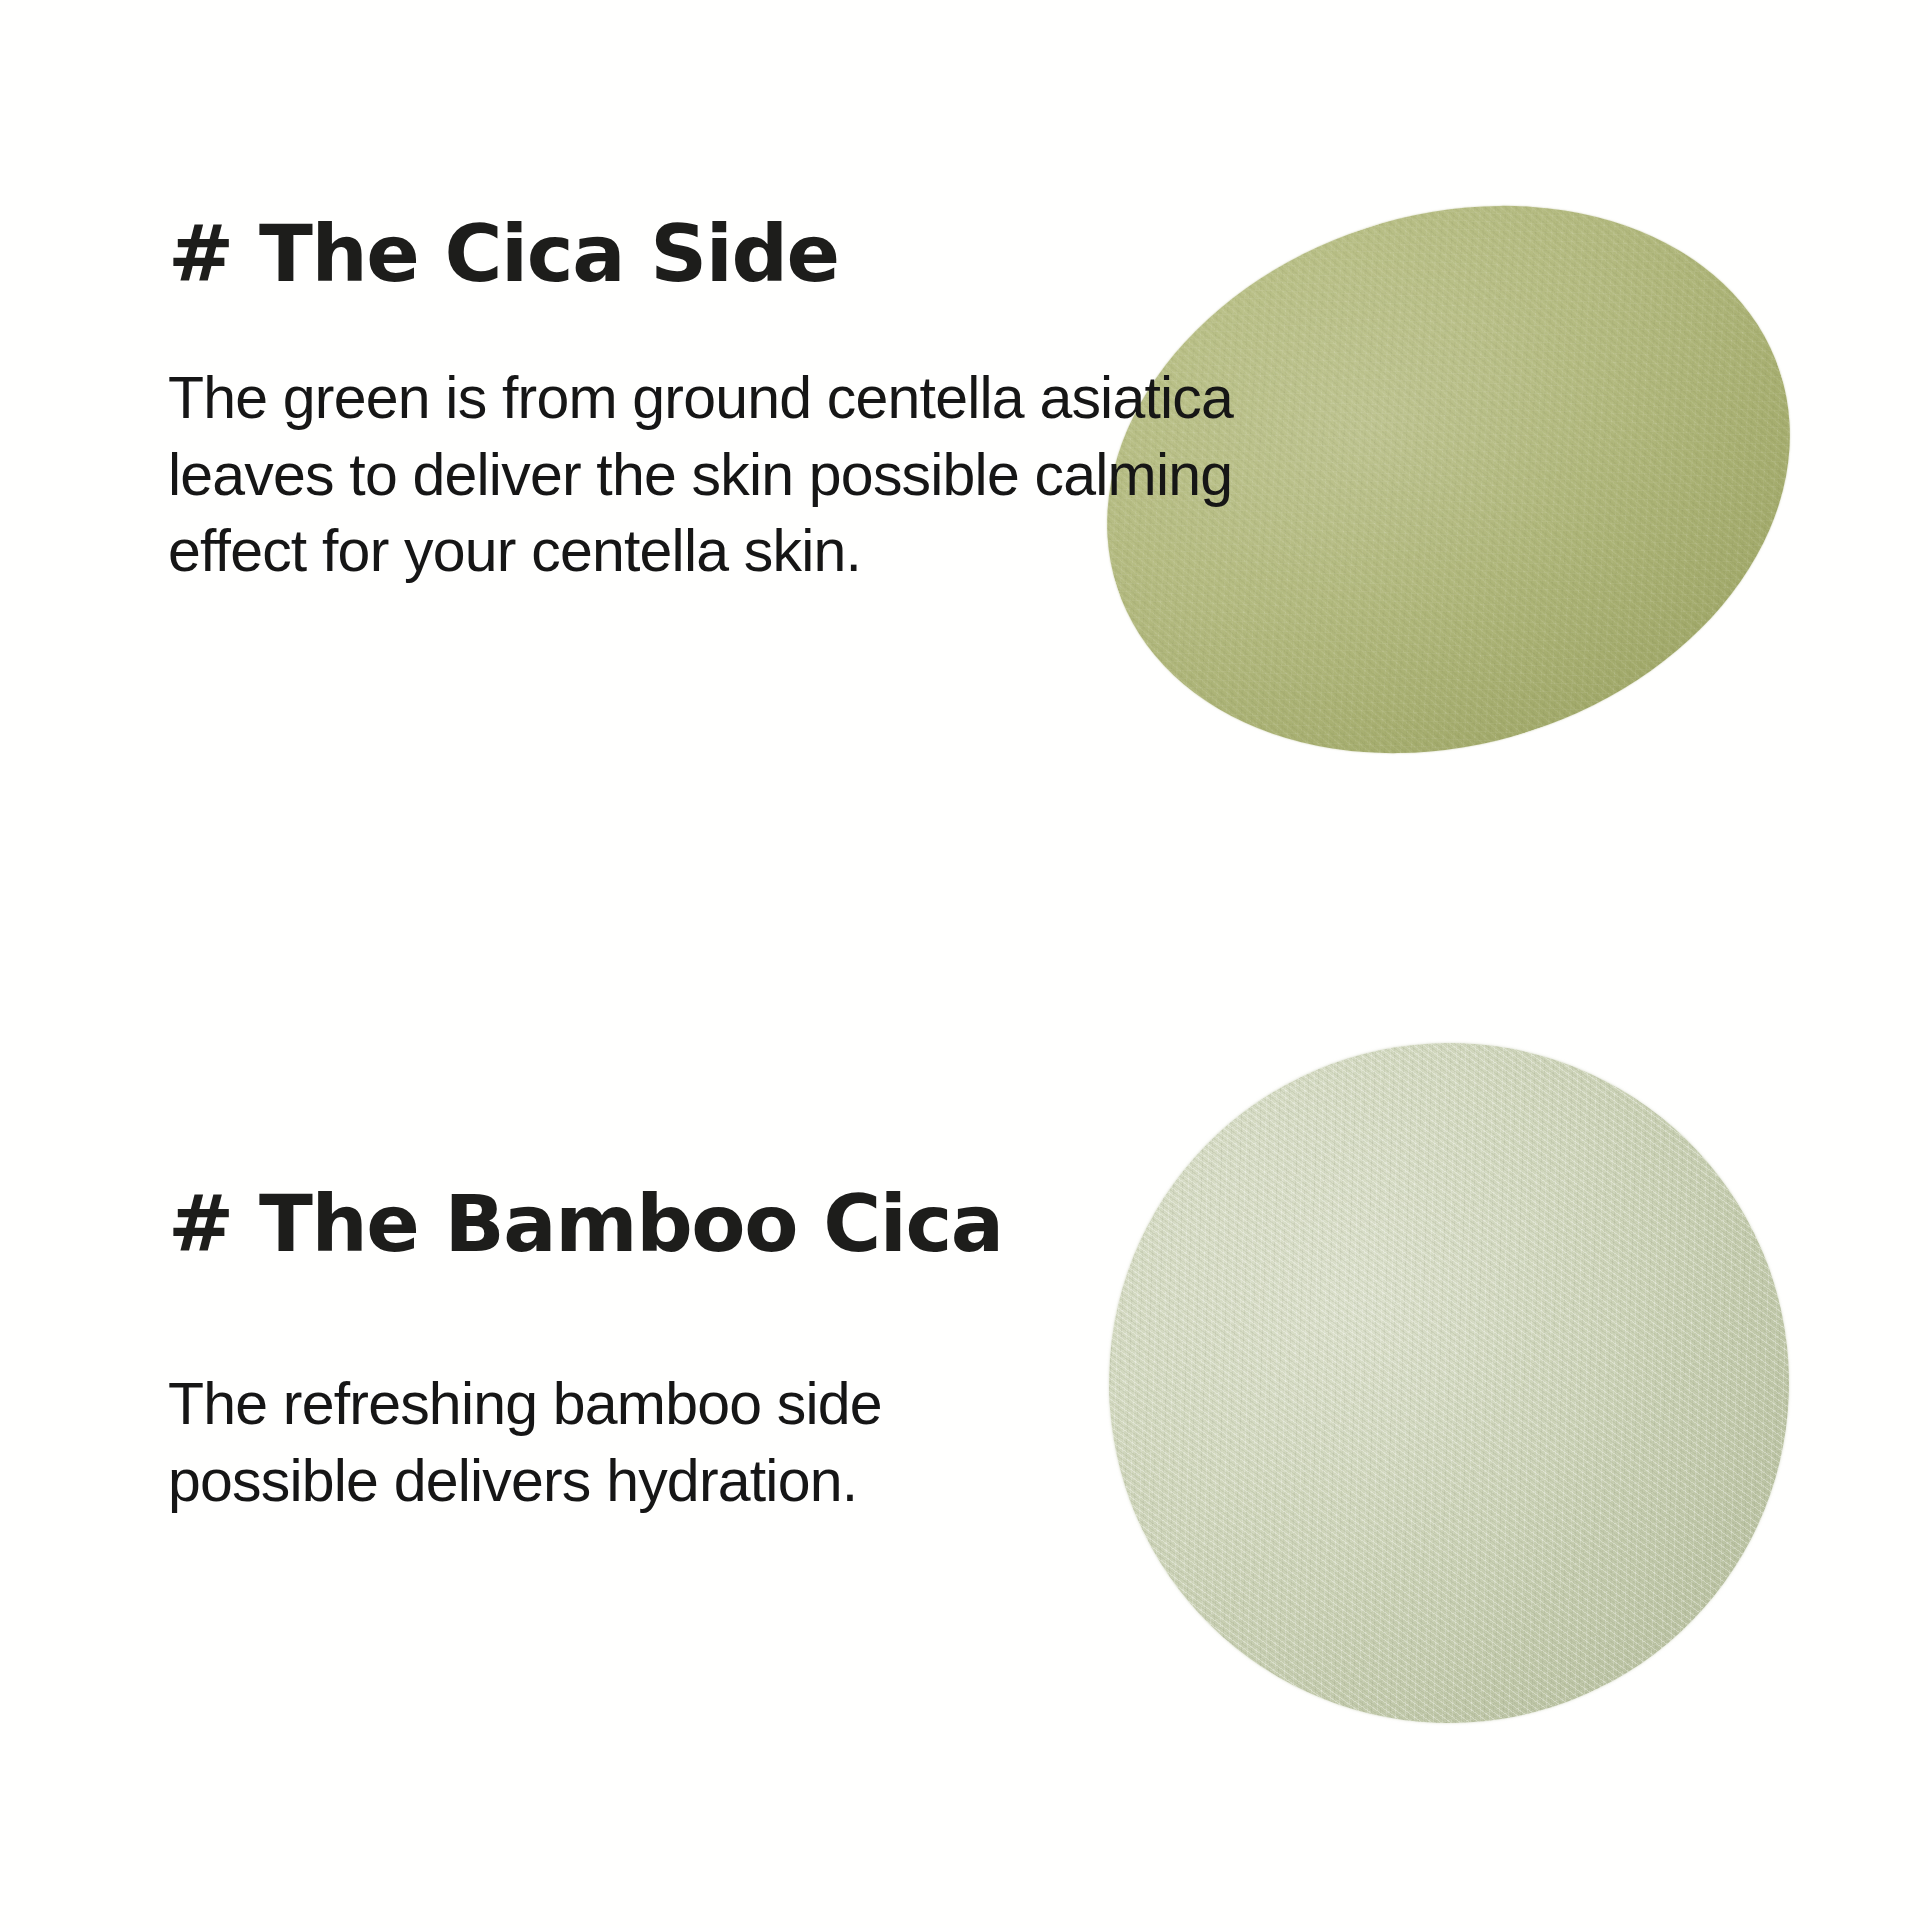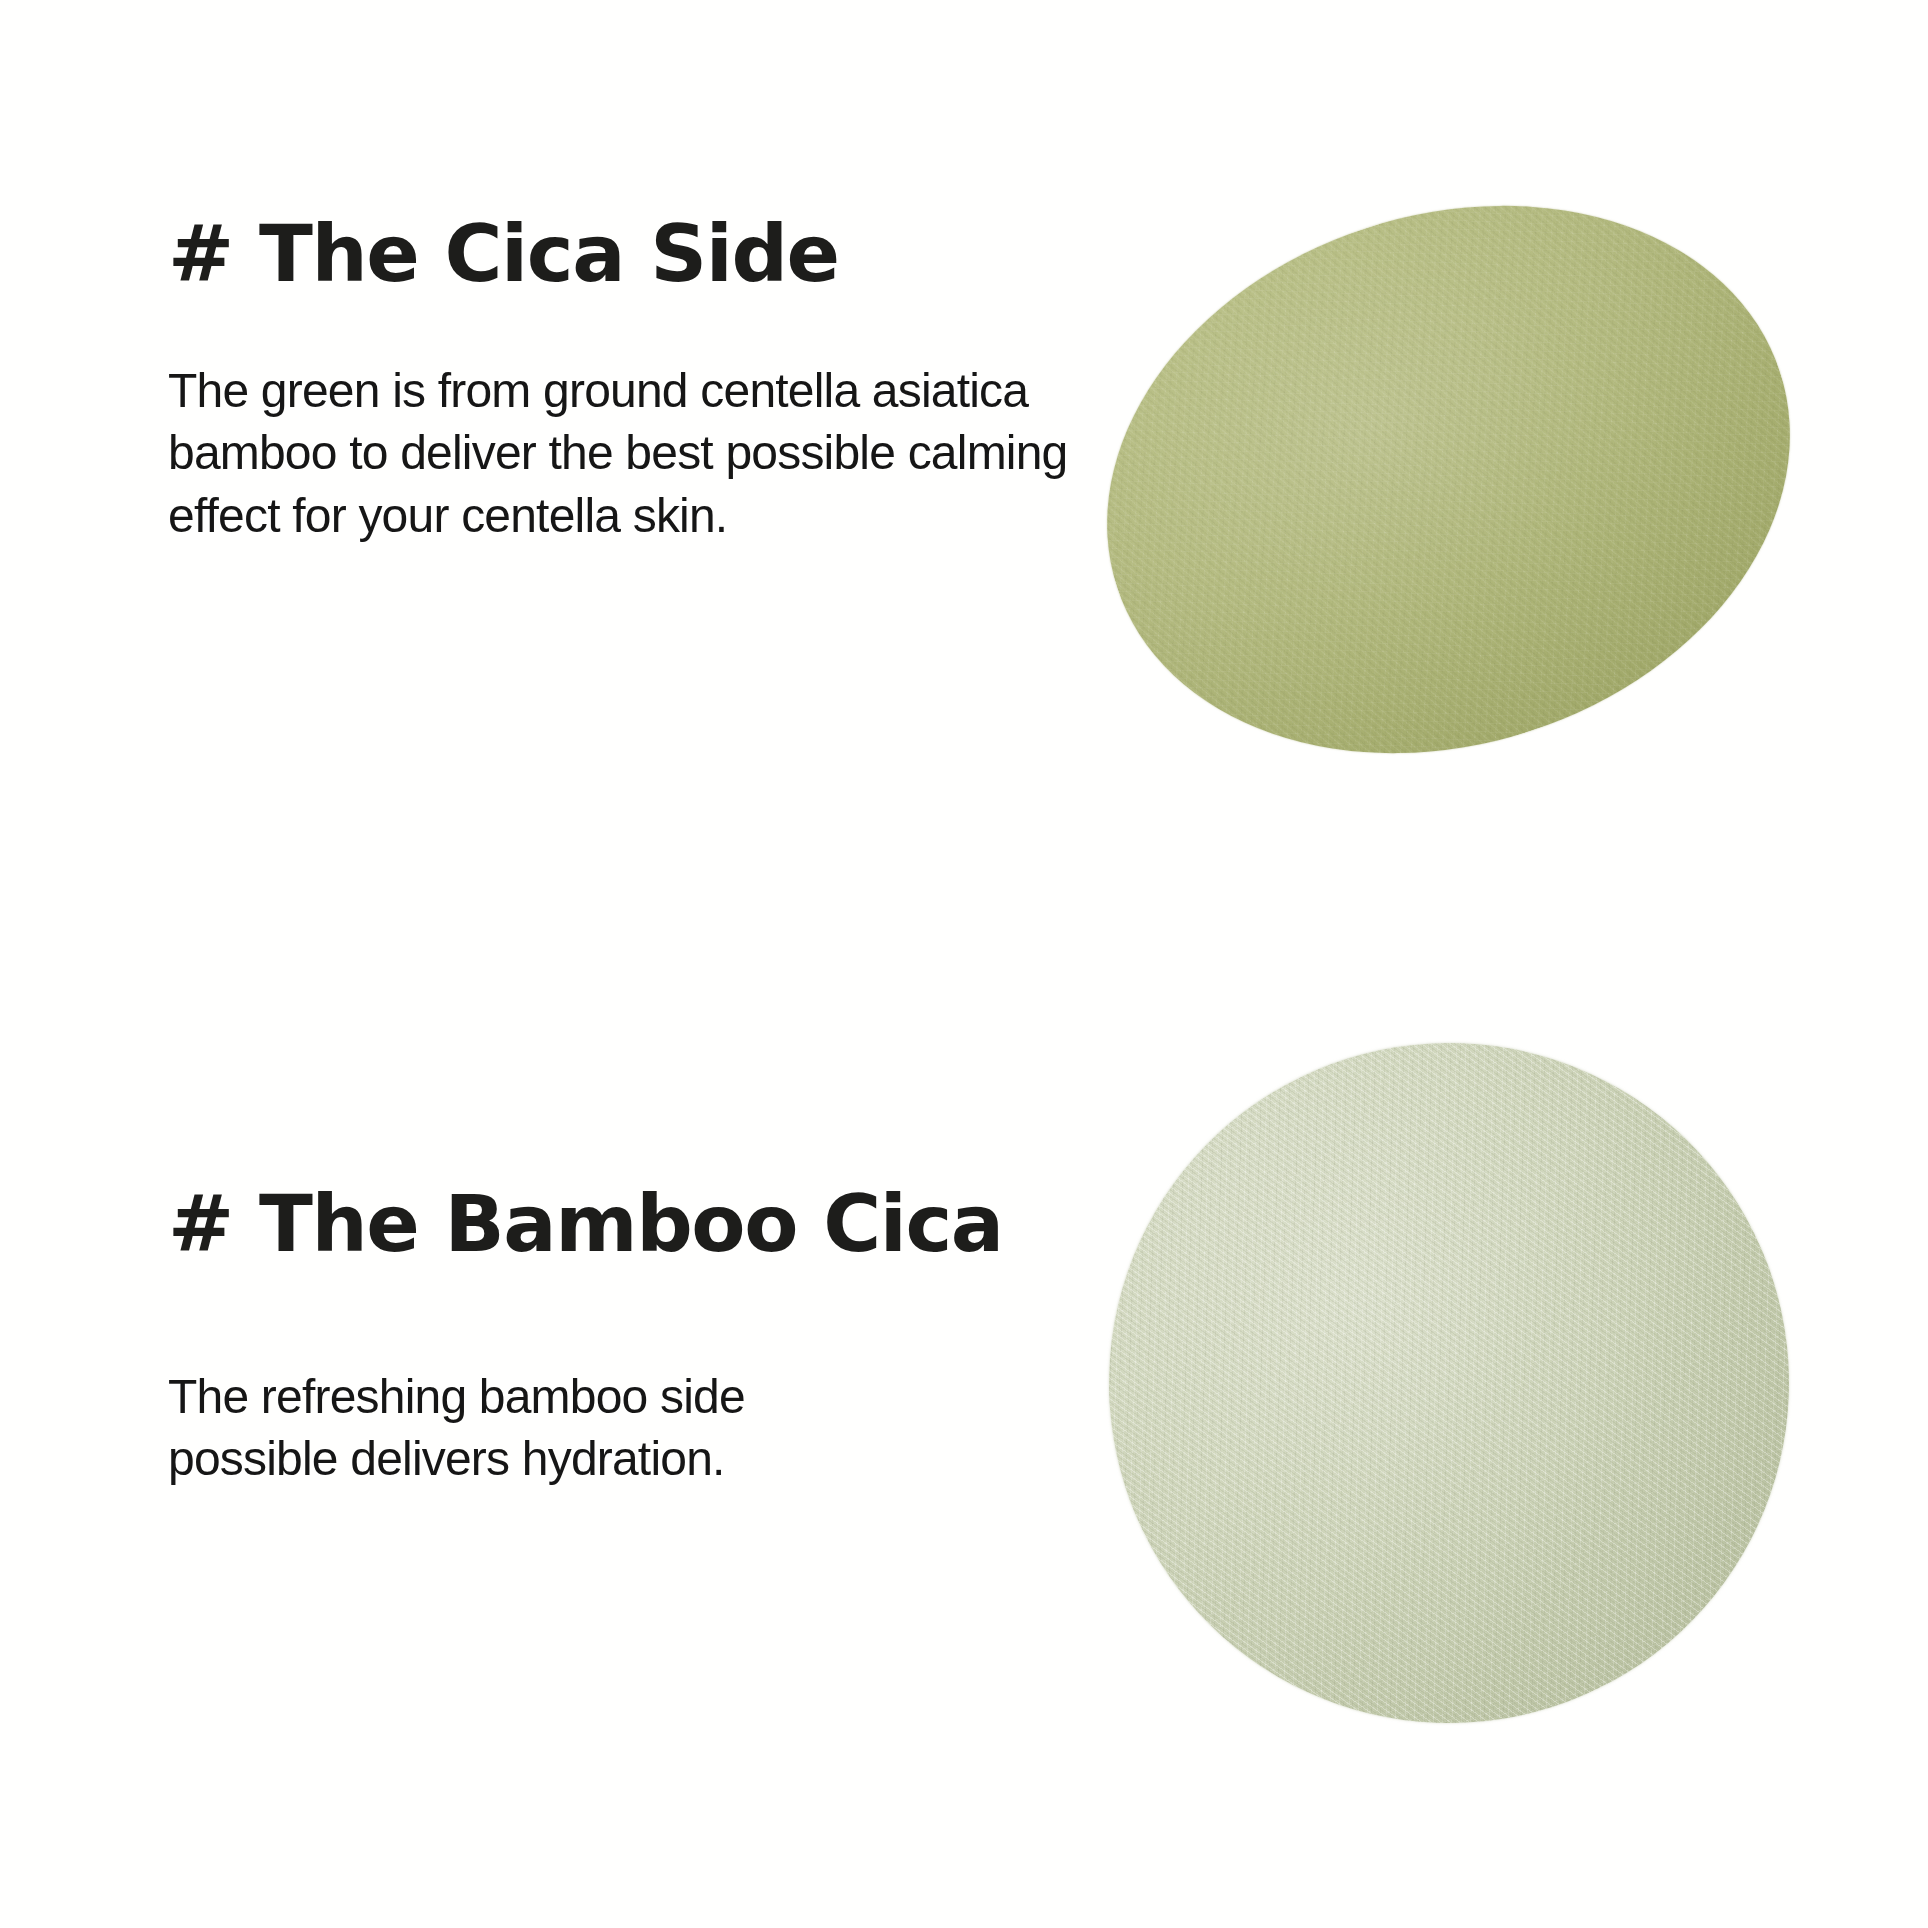--- a/index.html
+++ b/index.html
@@ -117,21 +117,21 @@
     font-size:79px;
     line-height:1.0;
     letter-spacing:-1.4px;
     color:#1d1d1b;
     white-space:nowrap;
   }
 
   .body-copy {
     font-family:"Liberation Sans", sans-serif;
     font-weight:400;
-    font-size:48px;
+    font-size:59px;
     line-height:1.30;
     letter-spacing:-0.8px;
     color:#161616;
   }
   .body-copy p { margin:0; }
 
   #text-cica   { left:168px; top:215px;  width:1111px; }
   #text-cica .body-copy { margin-top:66px; }
 
   #text-bamboo { left:168px; top:1185px; width:1111px; }
@@ -145,21 +145,21 @@
   <div class="section" id="section-cica">
 
     <div class="pad" id="pad-cica">
       <div class="fiber"></div>
     </div>
 
     <div class="text-block" id="text-cica">
       <div class="heading"># The Cica Side</div>
       <div class="body-copy">
         <p>The green is from ground centella asiatica</p>
-        <p>bamboo to deliver the best possible calming</p>
+        <p>leaves to deliver the skin possible calming</p>
         <p>effect for your centella skin.</p>
       </div>
     </div>
 
   </div>
 
   <div class="section" id="section-bamboo">
   </div>
 
   <div class="pad" id="pad-bamboo">

